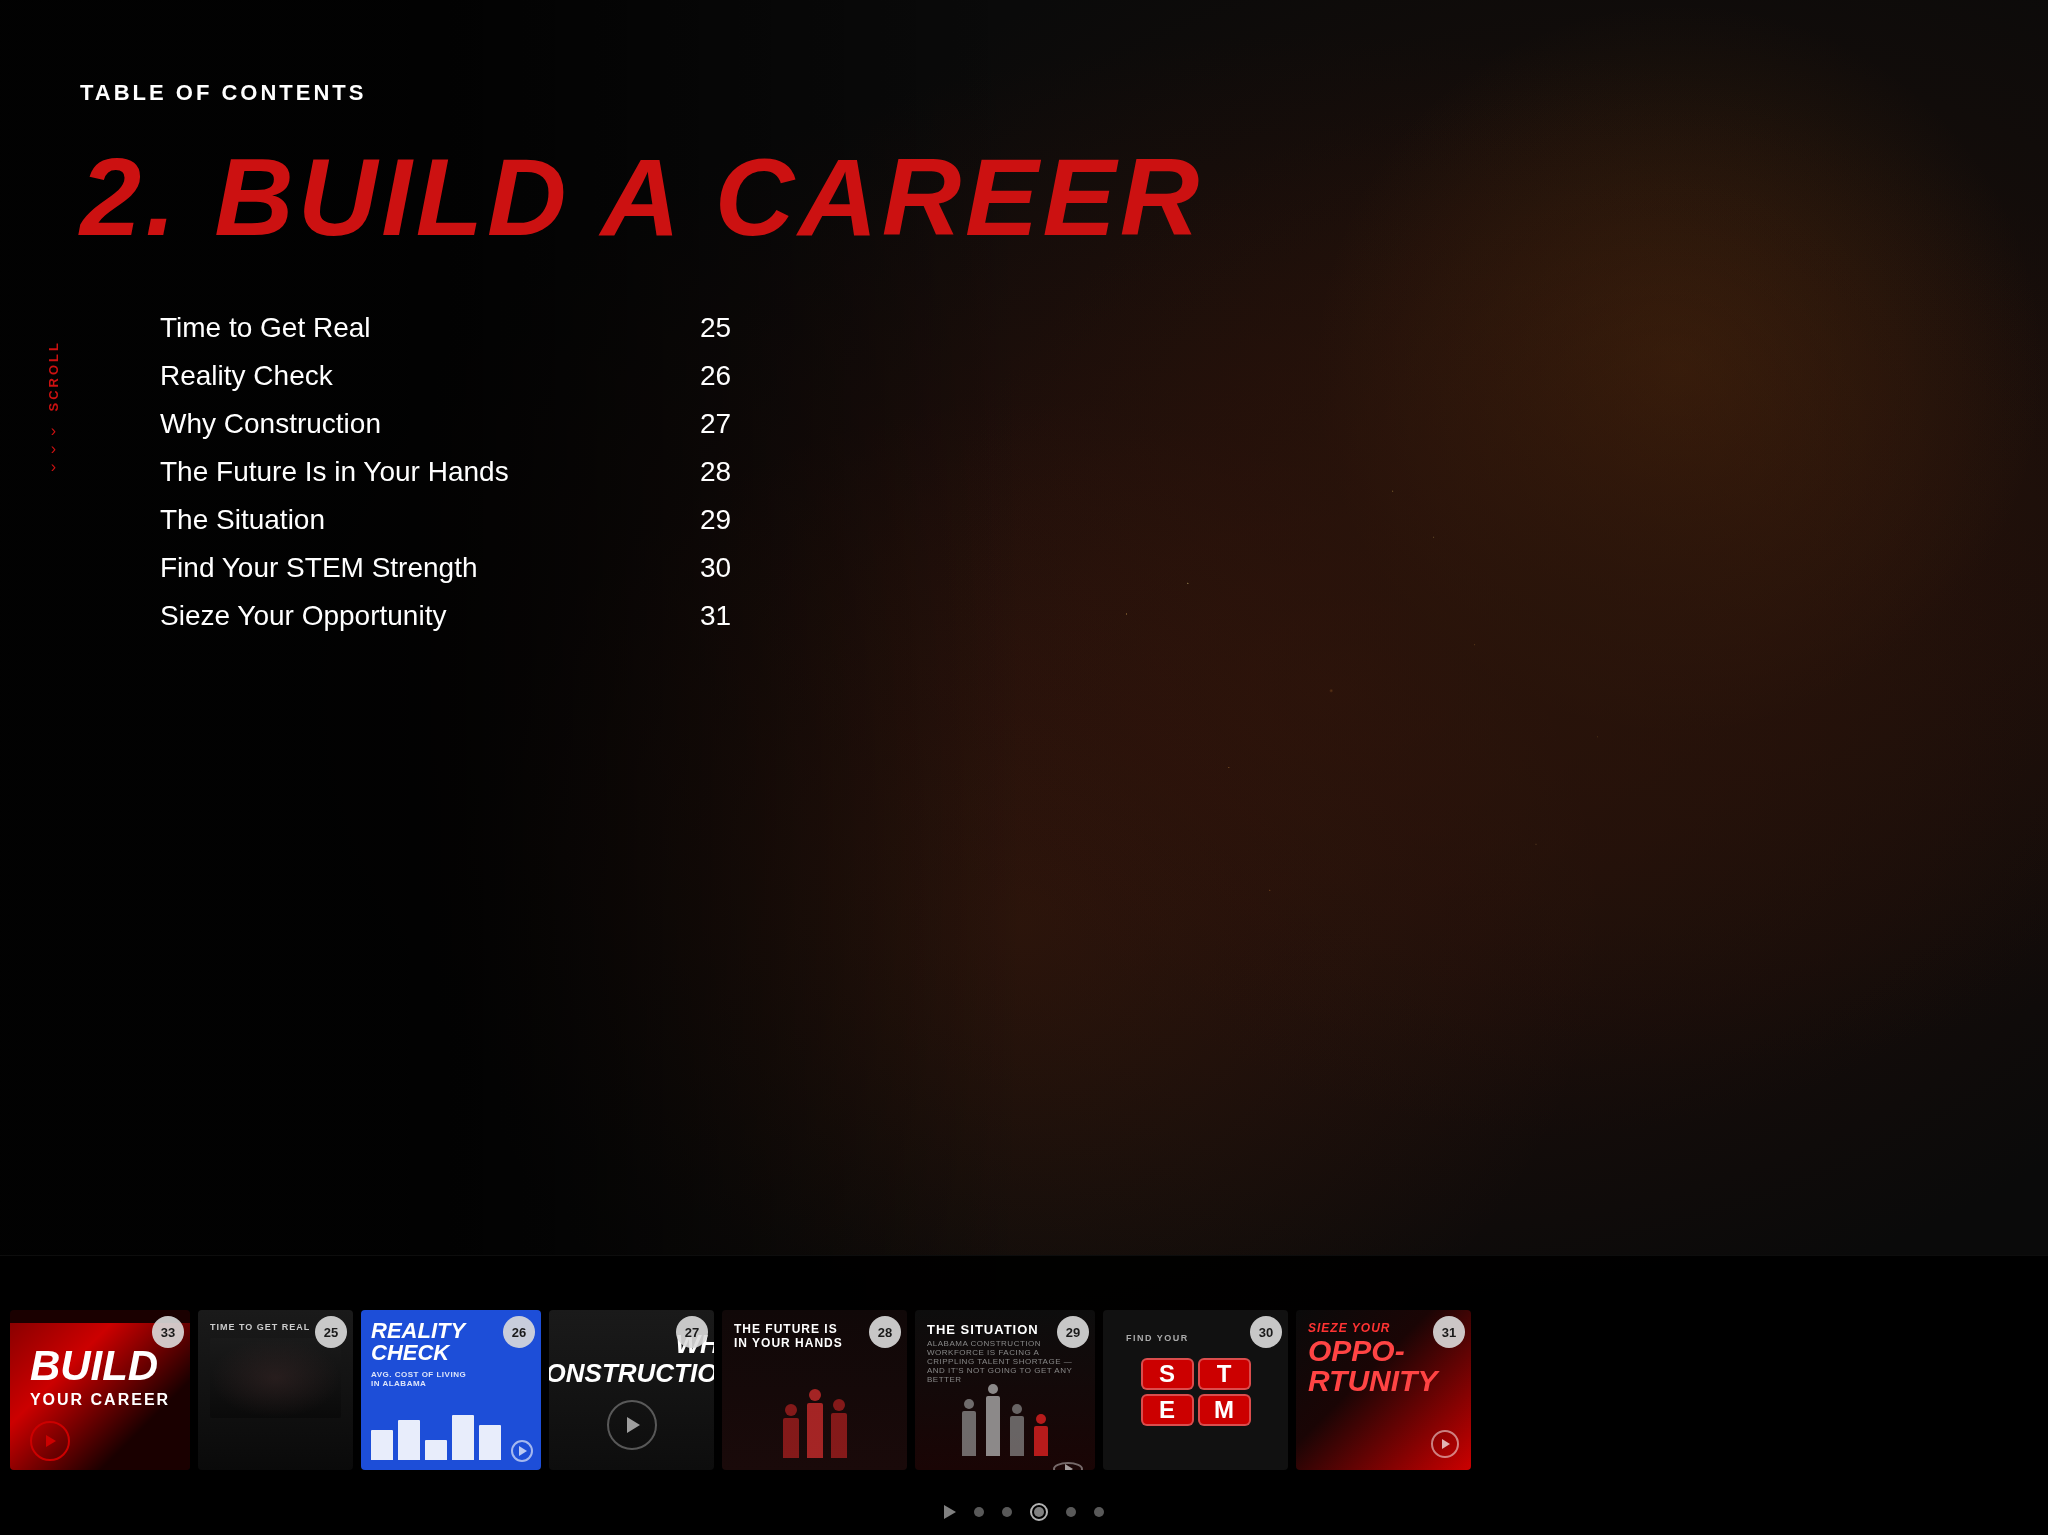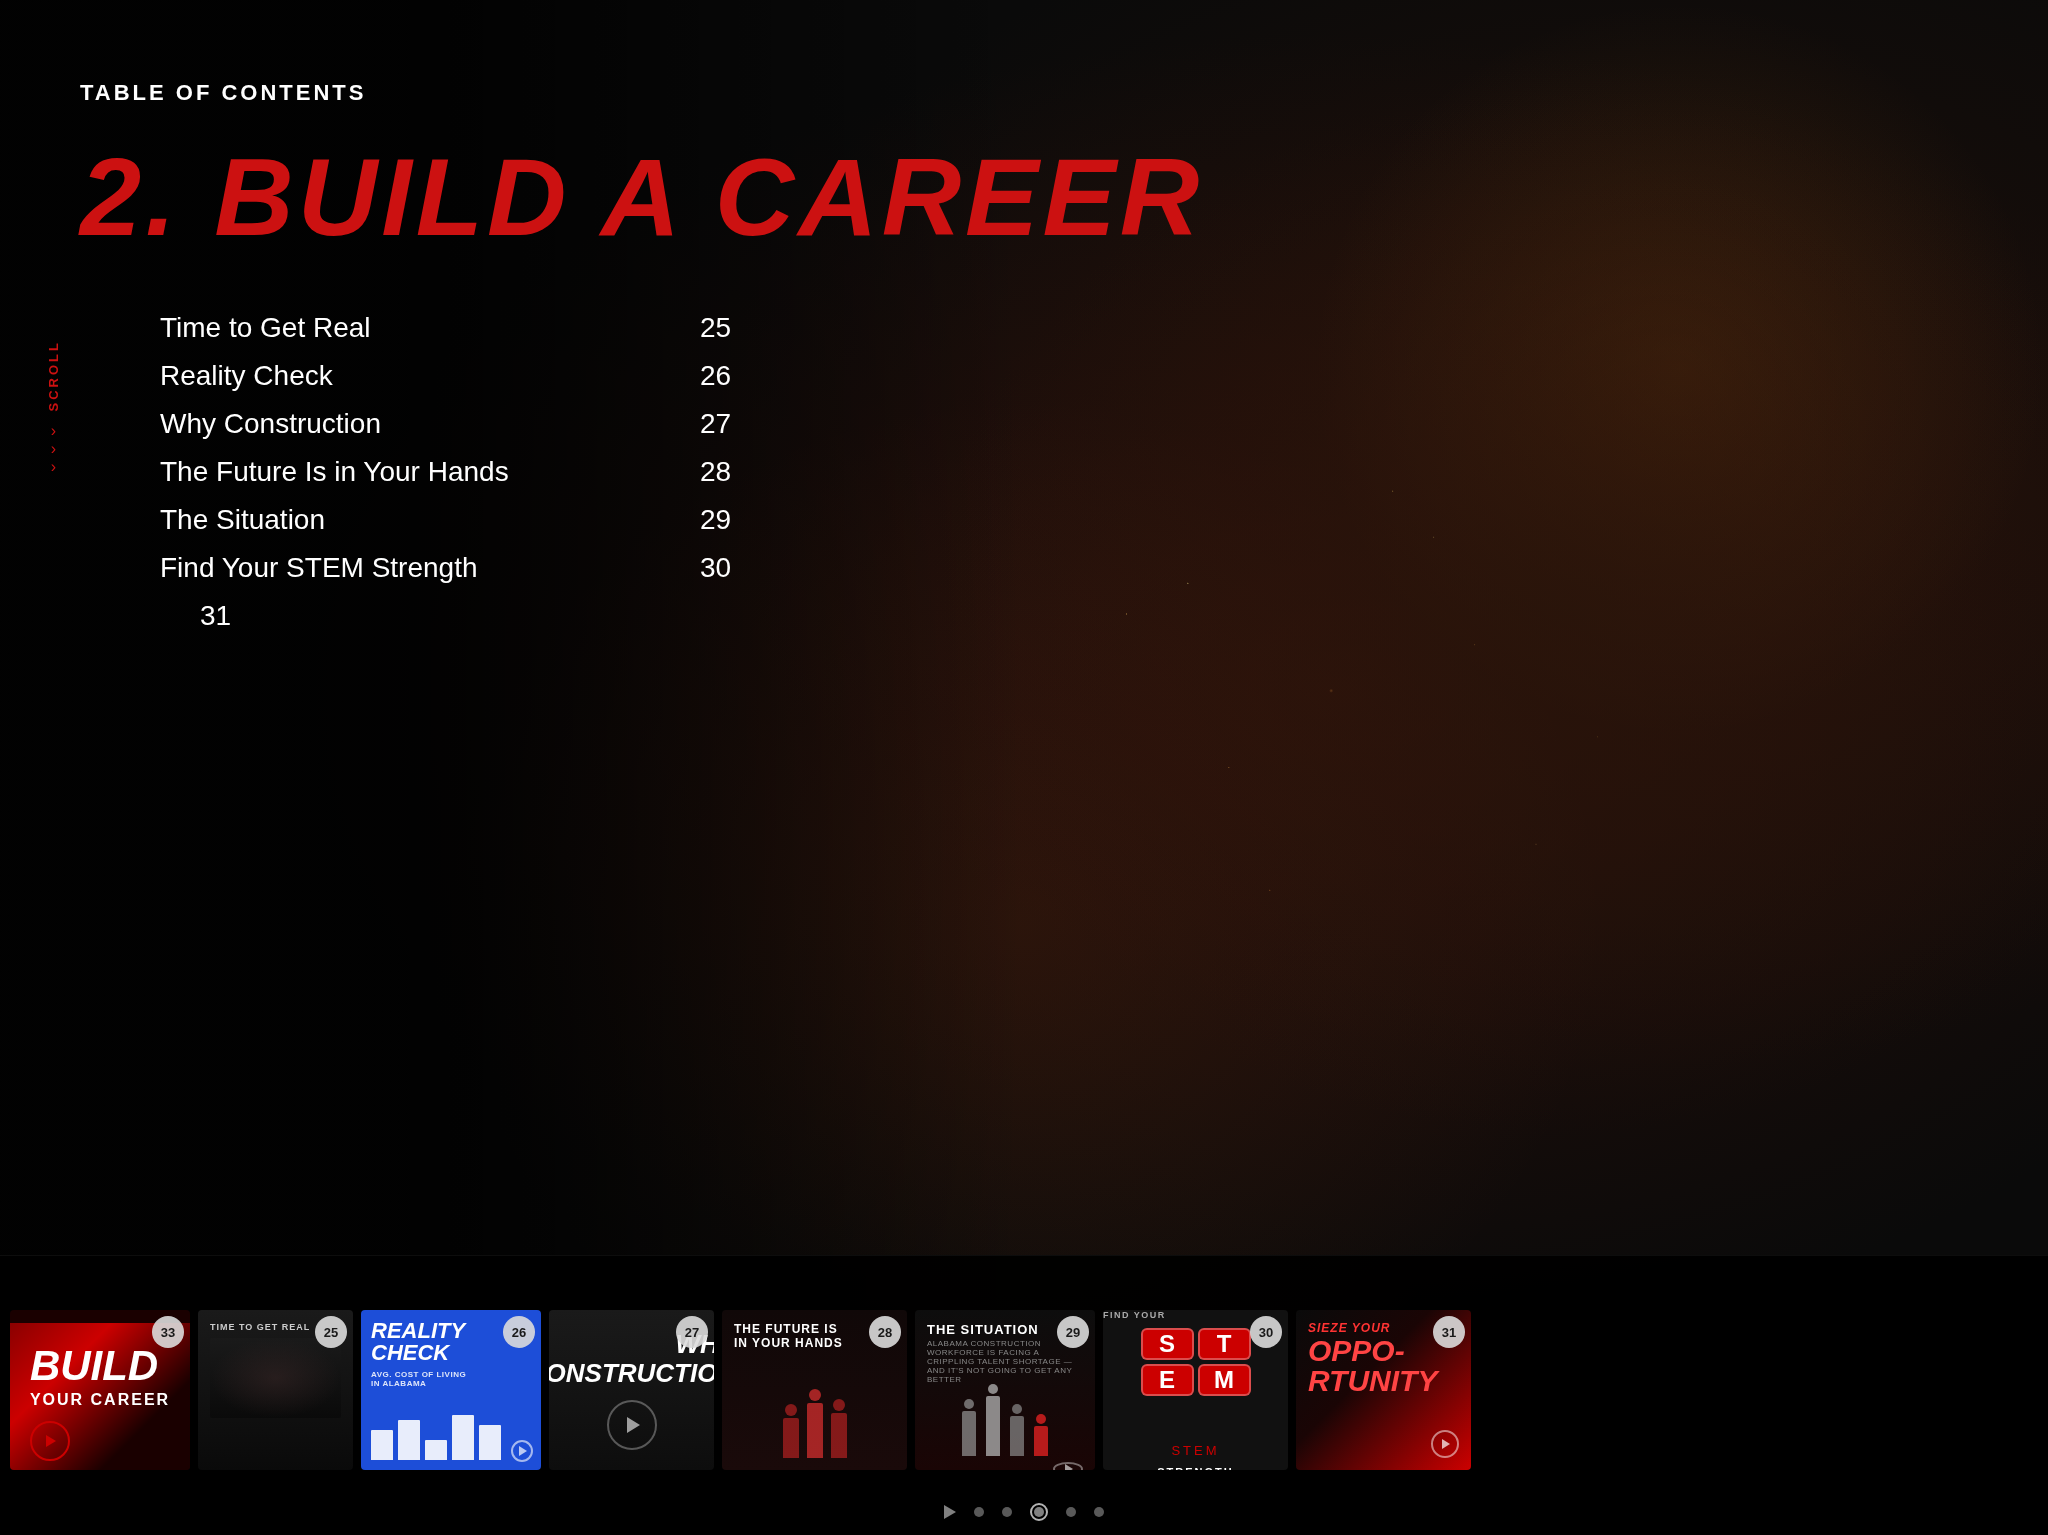--- a/index.html
+++ b/index.html
@@ -402,20 +402,21 @@
     </li>
     <li class="toc-item">
       <span class="toc-item-title">The Situation</span>
       <span class="toc-item-page">29</span>
     </li>
     <li class="toc-item">
       <span class="toc-item-title">Find Your STEM Strength</span>
       <span class="toc-item-page">30</span>
     </li>
     <li class="toc-item">
+      <span class="toc-item-title">Sieze Your Opportunity</span>
       <span class="toc-item-page">31</span>
     </li>
   </ul>
 
 </div>
 
 <div class="bottom-bar"></div>
 
 <div class="thumbnails-strip">
 
@@ -514,21 +515,21 @@
         </div>
       </div>
       <div style="width:30px;height:30px;border-radius:50%;border:2px solid rgba(255,255,255,0.4);display:flex;align-items:center;justify-content:center;align-self:flex-end;margin-top:6px;">
         <div style="width:0;height:0;border-top:5px solid transparent;border-bottom:5px solid transparent;border-left:8px solid rgba(255,255,255,0.6);margin-left:2px;"></div>
       </div>
     </div>
   </div>
 
   <div class="thumb" style="width:185px;background:#111;">
     <div class="thumb-badge">30</div>
-    <div style="width:100%;height:100%;background:#111;padding:0;display:flex;flex-direction:column;align-items:center;gap:8px;">
+    <div style="width:100%;height:100%;background:#111;padding:23px;display:flex;flex-direction:column;align-items:center;gap:15px;">
       <div style="color:#aaaaaa;font-size:9px;font-weight:700;text-transform:uppercase;letter-spacing:1.5px;align-self:flex-start;">FIND YOUR</div>
 
       <div style="display:grid;grid-template-columns:1fr 1fr;grid-template-rows:1fr 1fr;gap:4px;width:110px;height:100px;">
         <div style="background:#cc0000;border-radius:6px;display:flex;align-items:center;justify-content:center;color:#fff;font-size:24px;font-weight:900;border:2px solid rgba(255,255,255,0.3);position:relative;">S</div>
         <div style="background:#cc0000;border-radius:6px;display:flex;align-items:center;justify-content:center;color:#fff;font-size:24px;font-weight:900;border:2px solid rgba(255,255,255,0.3);">T</div>
         <div style="background:#cc0000;border-radius:6px;display:flex;align-items:center;justify-content:center;color:#fff;font-size:24px;font-weight:900;border:2px solid rgba(255,255,255,0.3);">E</div>
         <div style="background:#cc0000;border-radius:6px;display:flex;align-items:center;justify-content:center;color:#fff;font-size:24px;font-weight:900;border:2px solid rgba(255,255,255,0.3);">M</div>
       </div>
       <div style="color:#cc0000;font-size:13px;font-weight:400;text-transform:uppercase;letter-spacing:3px;margin-top:39px;">STEM</div>
       <div style="color:#ffffff;font-size:11px;font-weight:700;text-transform:uppercase;letter-spacing:2px;">STRENGTH</div>

